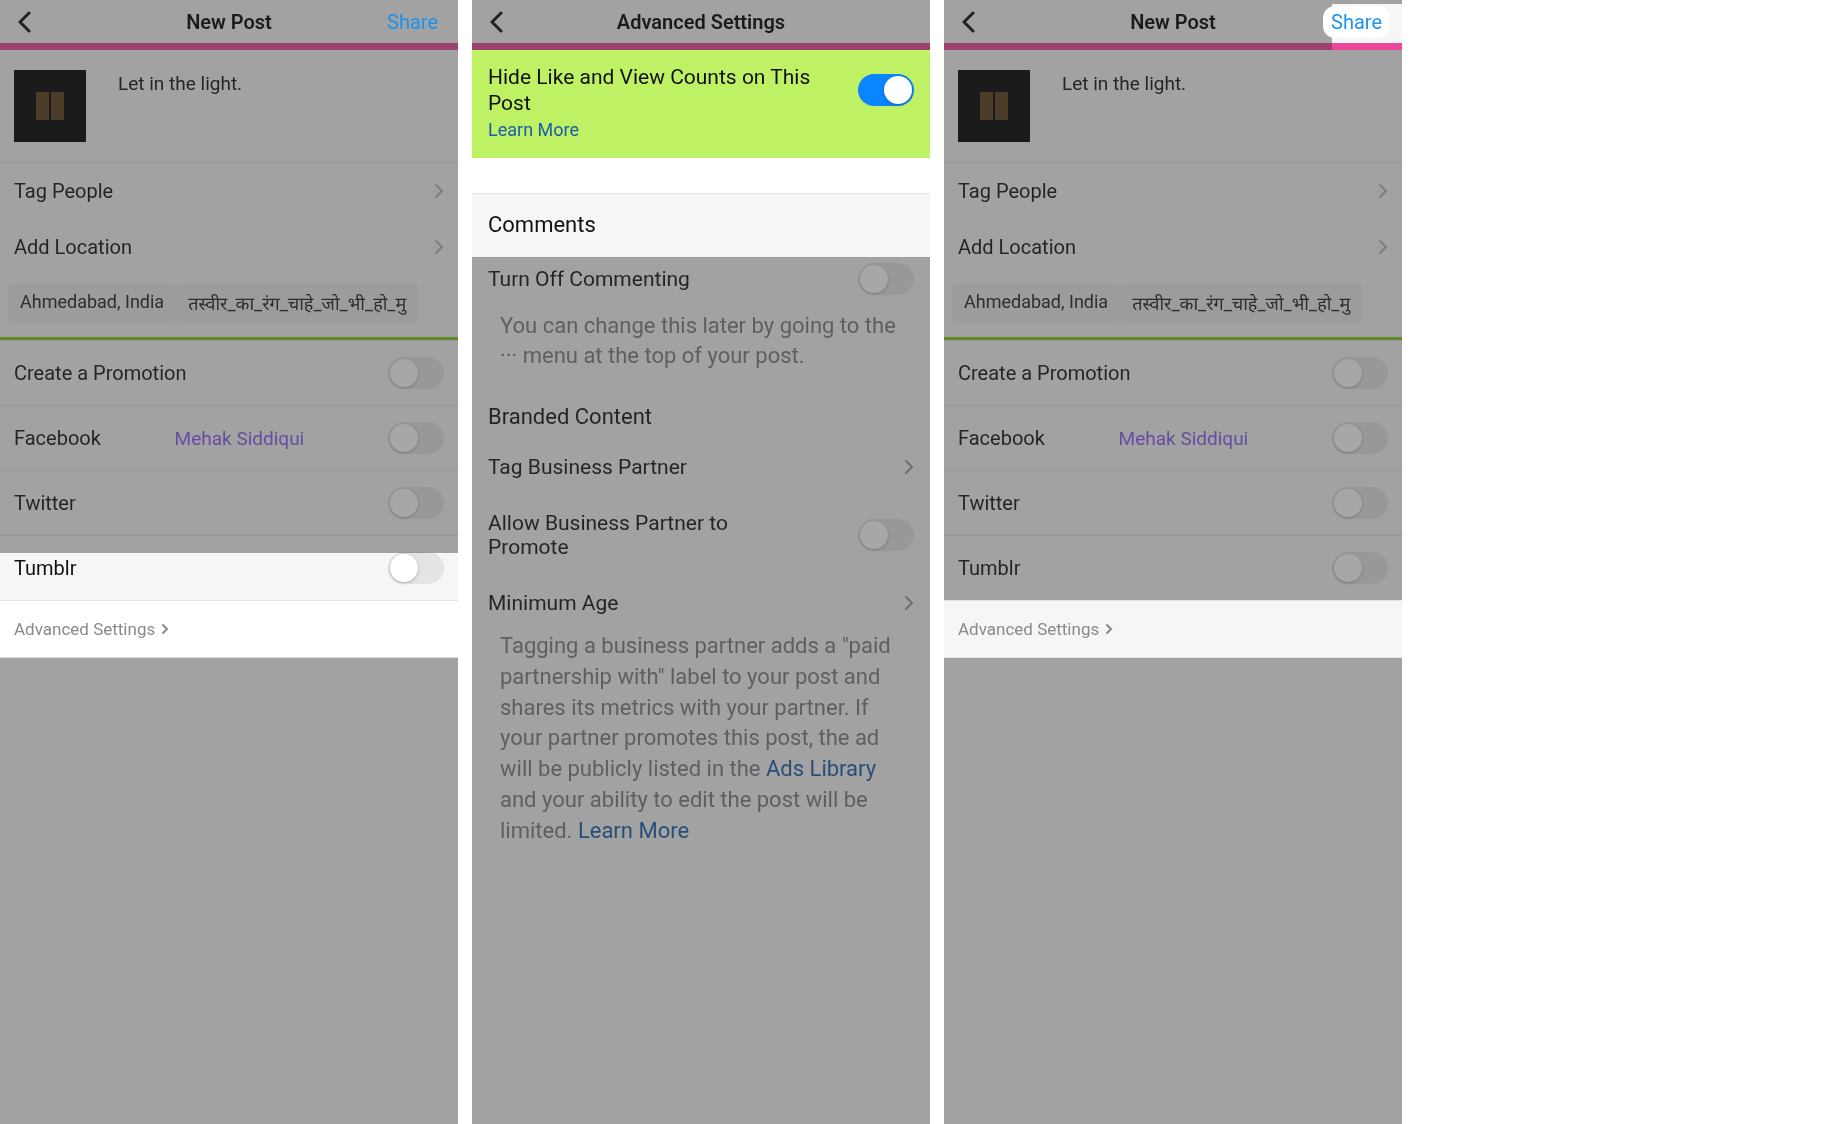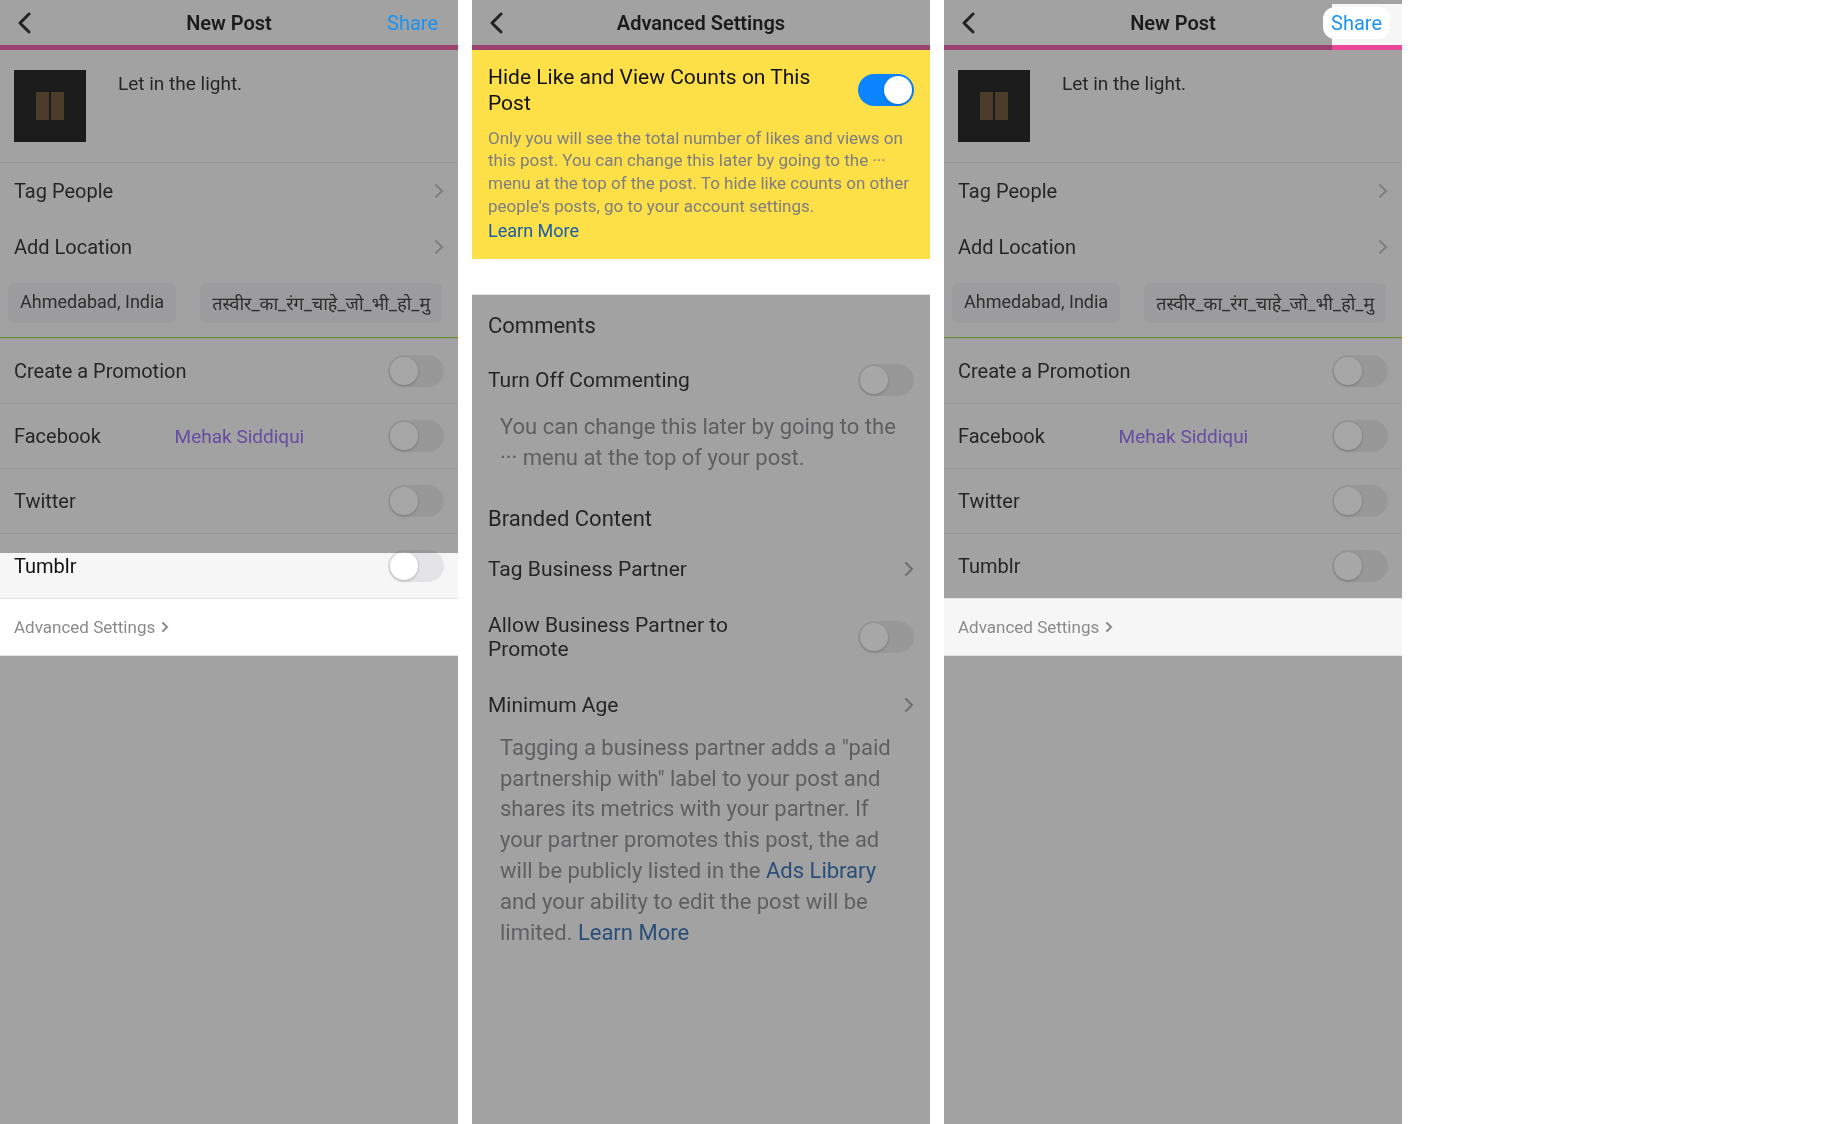--- a/index.html
+++ b/index.html
@@ -1,47 +1,47 @@
 <!DOCTYPE html>
 <html><head>
 <meta charset="utf-8">
 <style>
   * { box-sizing: border-box; margin: 0; padding: 0; font-family: -apple-system, BlinkMacSystemFont, "Segoe UI", Roboto, Helvetica, Arial, sans-serif; }
   body { background: #fff; width: 1848px; height: 1124px; overflow: hidden; }
   .container { display: flex; width: 100%; height: 100%; }
   .col { flex: 0 0 458px; height: 100%; background: #f6f6f6; position: relative; overflow: hidden; }
   .gap { flex: 0 0 14px; background: #fff; }
   .dim { position: absolute; inset: 0; background: rgba(60,60,60,0.45); pointer-events: none; }
-  .header { height: 50px; display: flex; align-items: center; padding: 0 12px; position: relative; background: #f6f6f6; border-bottom: 5px solid #ec4899; }
+  .header { height: 50px; display: flex; align-items: center; padding: 0 12px; position: relative; background: #f6f6f6; border-bottom: 7px solid #ec4899; }
   .header .back { width: 24px; height: 24px; display:flex;align-items:center;justify-content:center; }
   .header .title { position:absolute; left:0; right:0; text-align:center; font-size:20px; font-weight:600; pointer-events:none; }
   .header .share { margin-left:auto; font-size:20px; color:#1a93f3; padding:4px 8px; border-radius:12px; position: relative; z-index: 20; }
   .share-hl { background:#fff; }
   .caption-row { display:flex; align-items:flex-start; padding:20px 14px; }
   .thumb { width:72px; height:72px; background:#000; position:relative; }
   .thumb::after{content:"";position:absolute;top:22px;left:22px;width:28px;height:28px;
     background:linear-gradient(#5a3d1d,#5a3d1d) left/13px 28px no-repeat,
                linear-gradient(#5a3d1d,#5a3d1d) right/13px 28px no-repeat;}
   .caption-text{ margin-left:32px; font-size:19px; color:#111; padding-top:2px; }
   .row { padding: 16px 14px; font-size:20px; color:#111; display:flex; align-items:center; border-top:1px solid #e2e2e2; position: relative; gap: 24px; }
   .row:first-of-type{border-top:1px solid #e2e2e2;}
   .chev { margin-left:auto; color:#b5b5b5; }
-  .chips { padding: 8px 8px 14px; display:flex; gap:24px; border-bottom:1px solid #84cc16; }
+  .chips { padding: 8px 8px 14px; display:flex; gap:0; border-bottom:3px solid #84cc16; }
   .chip { background:#ececee; border-radius:6px; padding:8px 12px; font-size:18px; color:#222; white-space:nowrap; overflow:hidden; }
   .toggle { width:56px; height:32px; border-radius:16px; background:#e4e4e6; position:relative; margin-left:auto; }
   .toggle::after{content:"";position:absolute;top:2px;left:2px;width:28px;height:28px;border-radius:50%;background:#fff;box-shadow:0 1px 3px rgba(0,0,0,0.25);}
   .toggle.on{ background:#0a84ff; }
   .toggle.on::after{ left:26px; }
   .row .sub { margin-left:auto; color:#8b5cf6; font-size:19px; margin-right:10px; }
   .adv-row { background:#fff; padding:18px 14px; display:flex; align-items:center; color:#8a8a8a; font-size:17px; border-top:1px solid #e2e2e2; border-bottom:1px solid #e2e2e2; position:relative; z-index:10; }
   .adv-row .mini-chev{margin-left:6px;}
   .below { flex:1; background:#f6f6f6; }
 
   
-  .section-hl { background:#fde047; padding: 14px 16px 18px; position: relative; z-index: 10; }
+  .section-hl { background:#bef264; padding: 14px 16px 18px; position: relative; z-index: 10; }
   .sec-title-row{ display:flex; align-items:center; }
   .sec-title { font-size:21px; color:#111; line-height:1.25; flex:1; padding-right:10px;}
   .sec-desc { font-size:17px; color:#7d7d82; margin-top:10px; line-height:1.35;}
   .learn { font-size:18px; color:#1a5daa; margin-top:2px; display:inline-block; }
   .spacer-white { height:36px; background:#fff; position:relative; z-index:10; border-bottom:1px solid #e2e2e2;}
   .sec-head { font-size:22px; font-weight:400; padding: 18px 16px 10px; color:#111; }
   .p2row { padding:16px; font-size:21px; display:flex; align-items:center; color:#111;gap:47px; }
   .p2desc { padding: 0 28px 14px; font-size:22px; color:#7d7d82; line-height:1.4;}
   .p2desc .inlink{ color:#1a5daa; }
   svg{display:block;}
@@ -125,21 +125,20 @@
           </svg>
       </div>
       <div class="title">Advanced Settings</div>
     </div>
 
     <div class="section-hl">
       <div class="sec-title-row">
         <div class="sec-title">Hide Like and View Counts on This Post</div>
         <div class="toggle on"></div>
       </div>
-      <div class="sec-desc">Only you will see the total number of likes and views on this post. You can change this later by going to the ··· menu at the top of the post. To hide like counts on other people's posts, go to your account settings.</div>
       <span class="learn">Learn More</span>
     </div>
     <div class="spacer-white"></div>
 
     <div class="sec-head">Comments</div>
     <div class="p2row">
       <span>Turn Off Commenting</span>
       <div class="toggle"></div>
     </div>
     <div class="p2desc">You can change this later by going to the ··· menu at the top of your post.</div>

